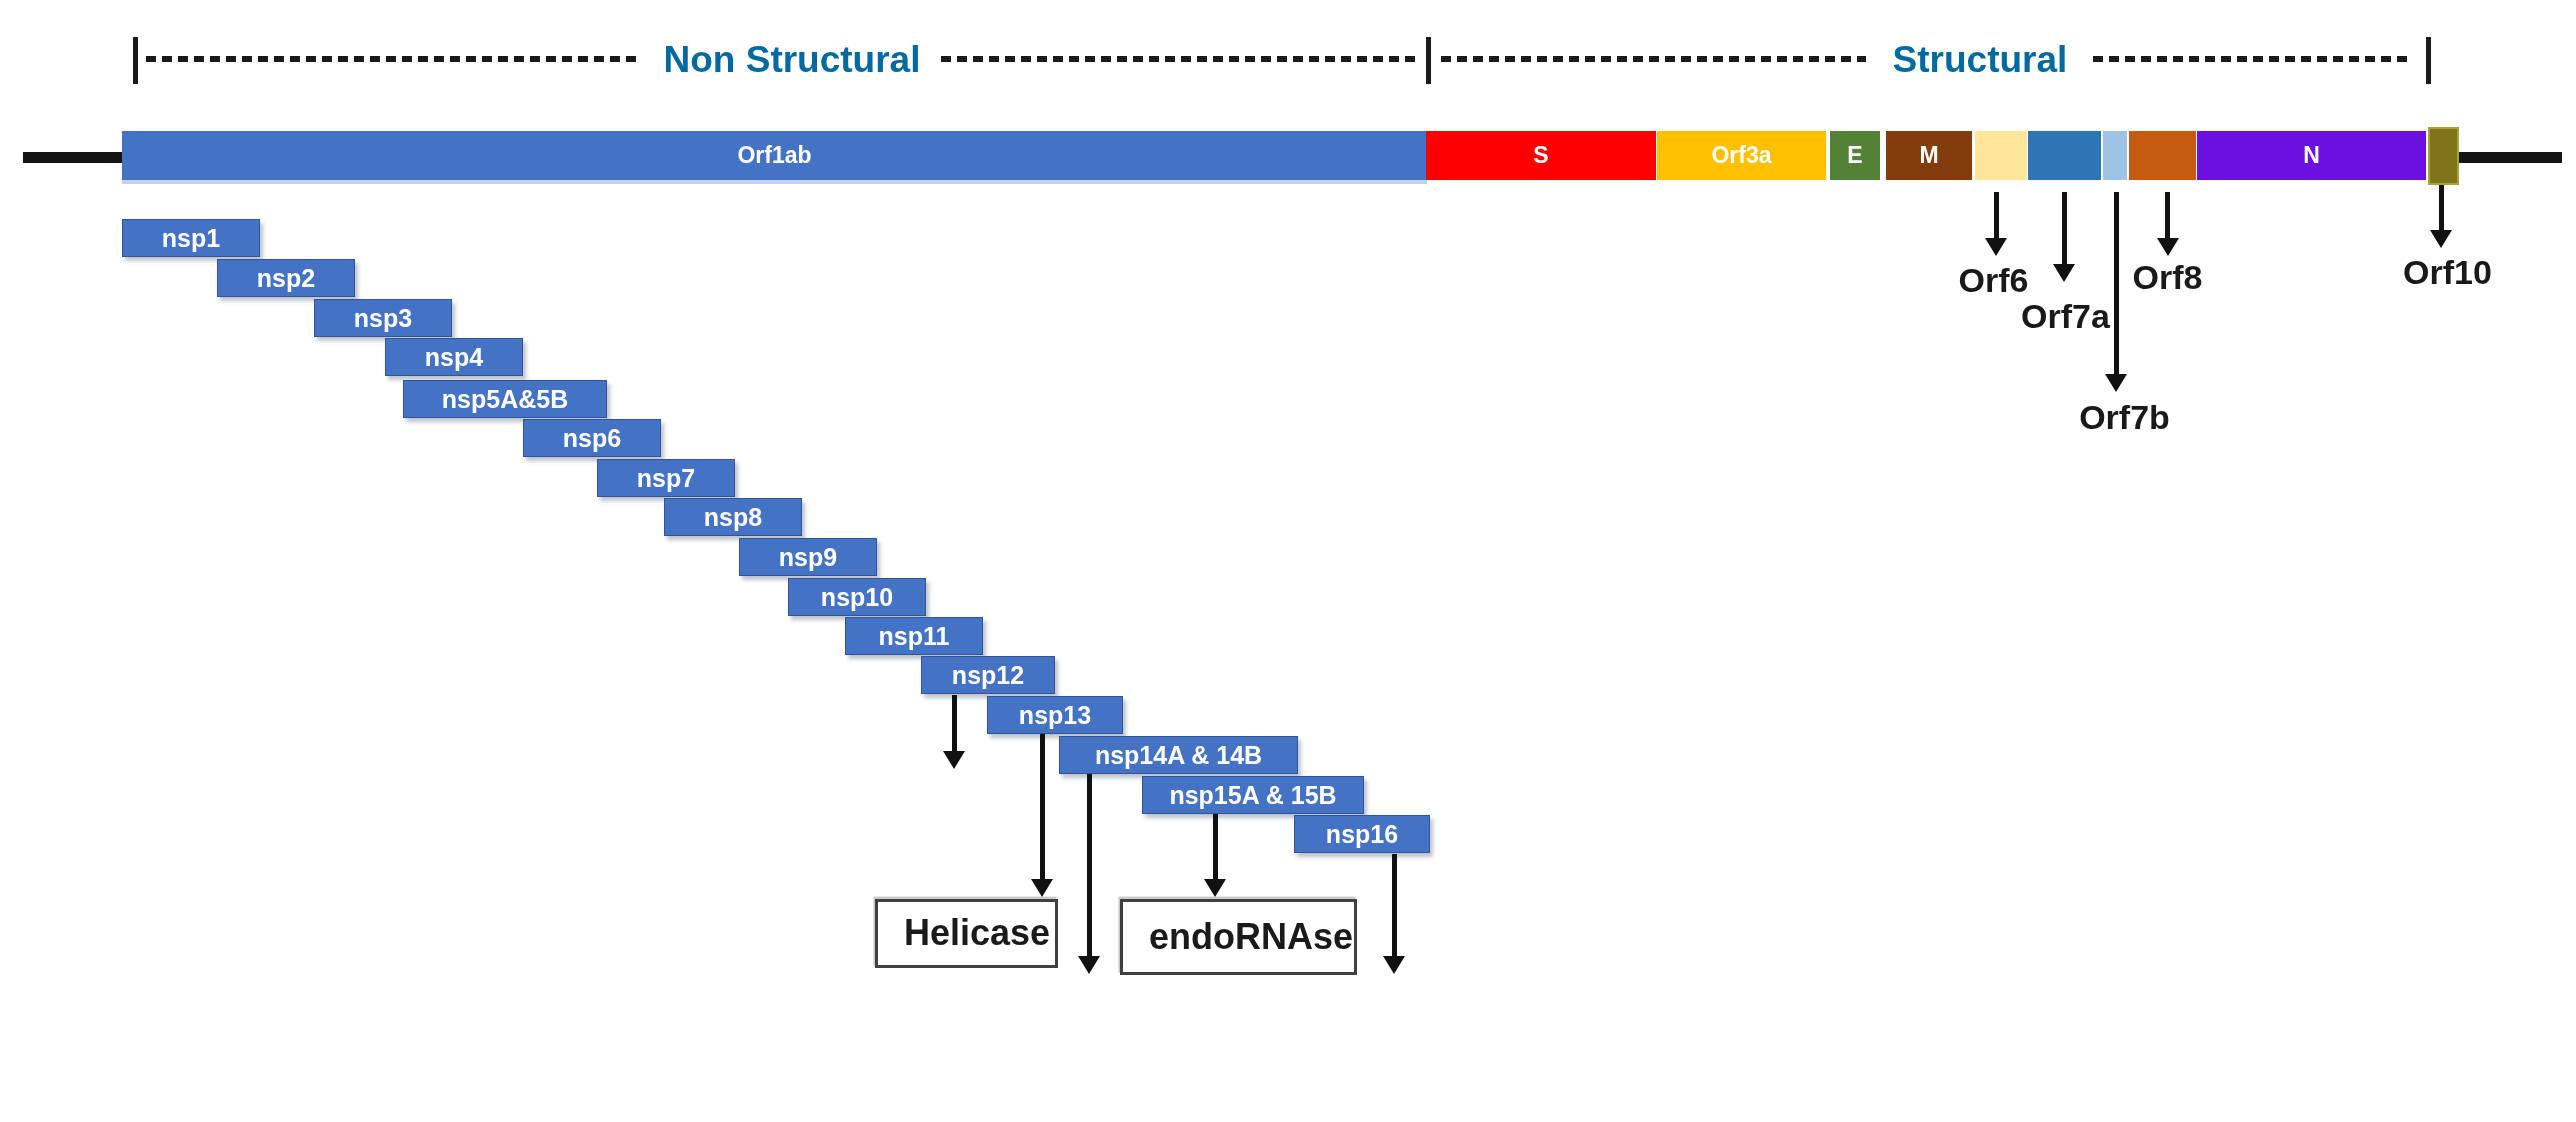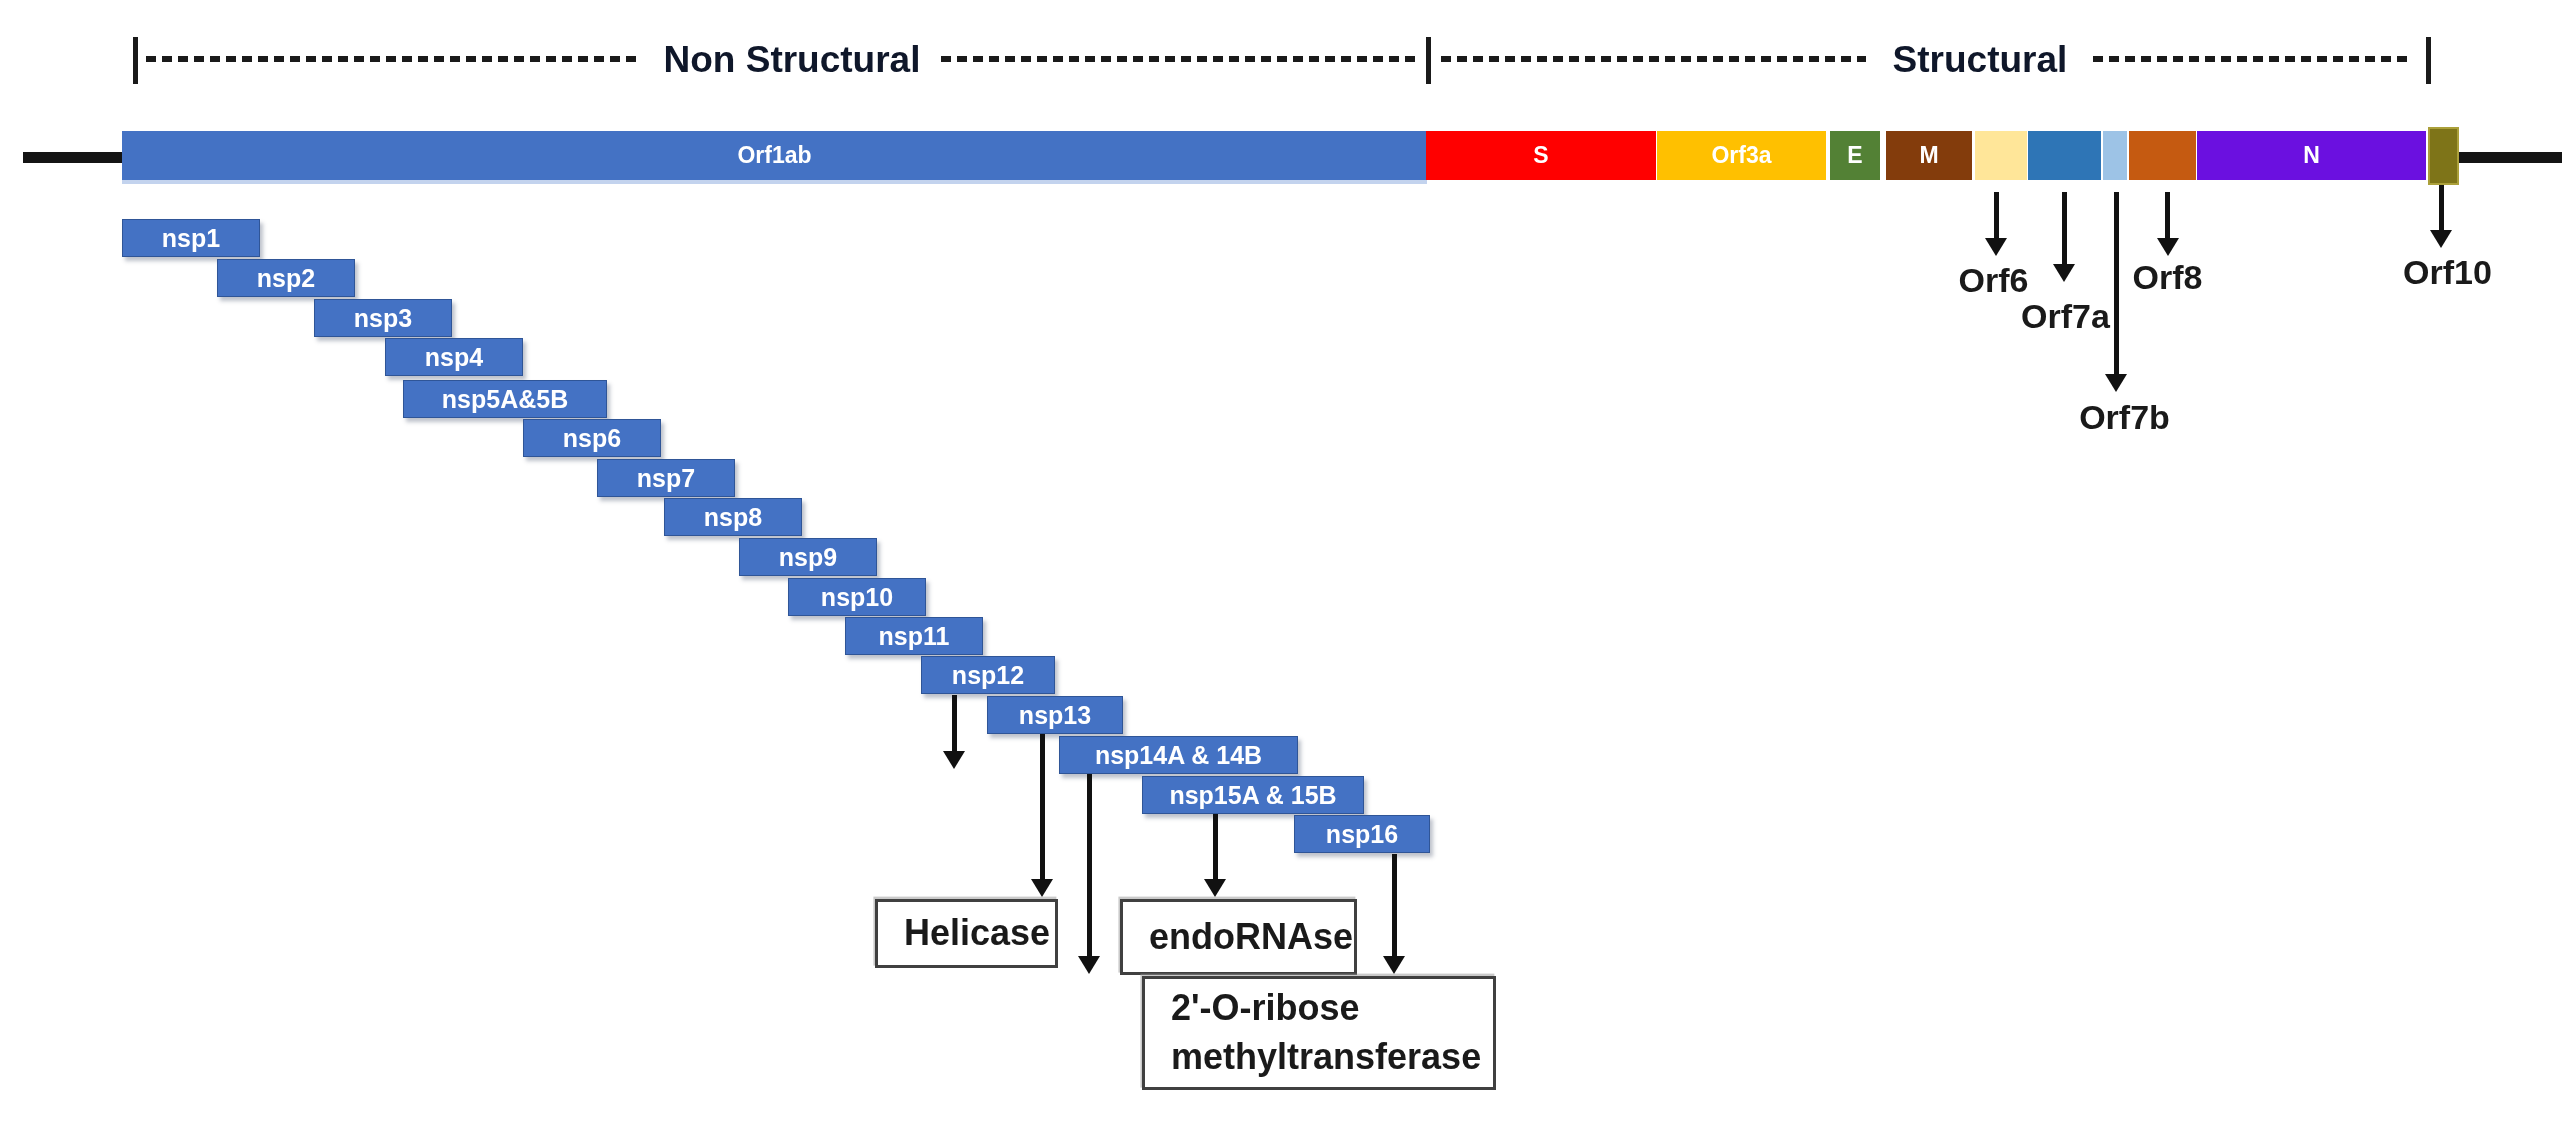--- a/index.html
+++ b/index.html
@@ -9,21 +9,21 @@
     background:#ffffff;
     font-family:"Liberation Sans",sans-serif;
     overflow:hidden;
   }
   .tick{position:absolute;width:4.9px;height:47px;background:#1a1a1a;top:37px;}
   .dash{position:absolute;top:56px;height:5.7px;
     background:repeating-linear-gradient(to right,#1a1a1a 0 9.7px,transparent 9.7px 16px);}
   .bracket-label{
     position:absolute;top:39px;height:42px;line-height:42px;
     width:568px;text-align:center;
-    font-size:37px;font-weight:bold;color:#0f172a;white-space:nowrap;
+    font-size:37px;font-weight:bold;color:#0369a1;white-space:nowrap;
   }
   .gline{position:absolute;background:#141414;}
   .seg{
     position:absolute;top:131px;height:49px;
     display:flex;align-items:center;justify-content:center;
     font-size:23px;font-weight:bold;color:#ffffff;white-space:nowrap;
   }
   .seg.tall{top:127px;height:58px;border:2.4px solid #ABA03A;box-sizing:border-box;}
   .seg.orf1ab-edge{box-shadow:0 4px 0 #C3D3EE;}
   .arrow-line{position:absolute;width:4.9px;background:#111111;}
@@ -118,18 +118,14 @@
     </div>
     <div class="arrow-line" style="left: 1087px; top: 774px; height: 183px;"></div>
     <div class="arrow-head" style="left: 1078px; top: 956px;"></div>
     <div class="arrow-line" style="left: 1213px; top: 814px; height: 66px;"></div>
     <div class="arrow-head" style="left: 1204px; top: 879px;"></div>
     <div class="fn-box" style="left: 1120px; top: 899px; width: 237px; height: 76px;">
       <div>endoRNAse</div>
     </div>
     <div class="arrow-line" style="left: 1392px; top: 854px; height: 103px;"></div>
     <div class="arrow-head" style="left: 1383px; top: 956px;"></div>
-    <div class="fn-box" style="left: 1142px; top: 976px; width: 354px; height: 114px;">
-      <div>2'-O-ribose</div>
-      <div>methyltransferase</div>
-    </div>
   </div>
 
 
 </body></html>

